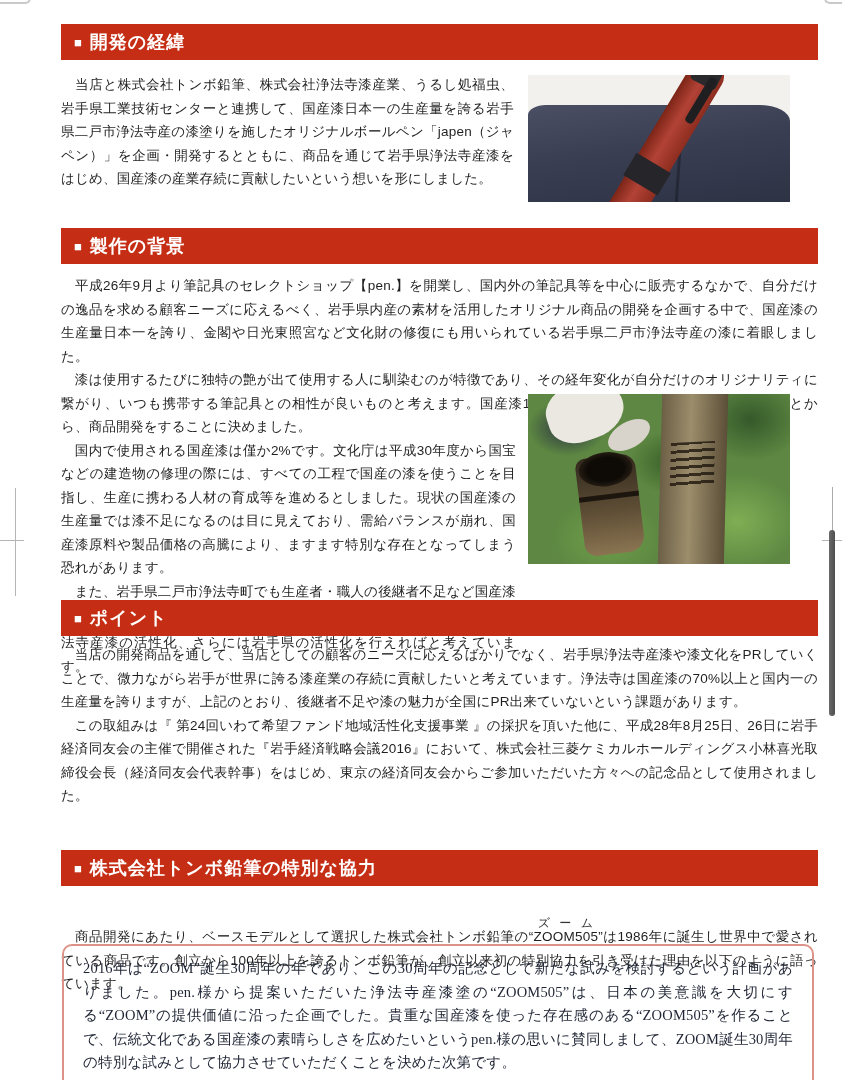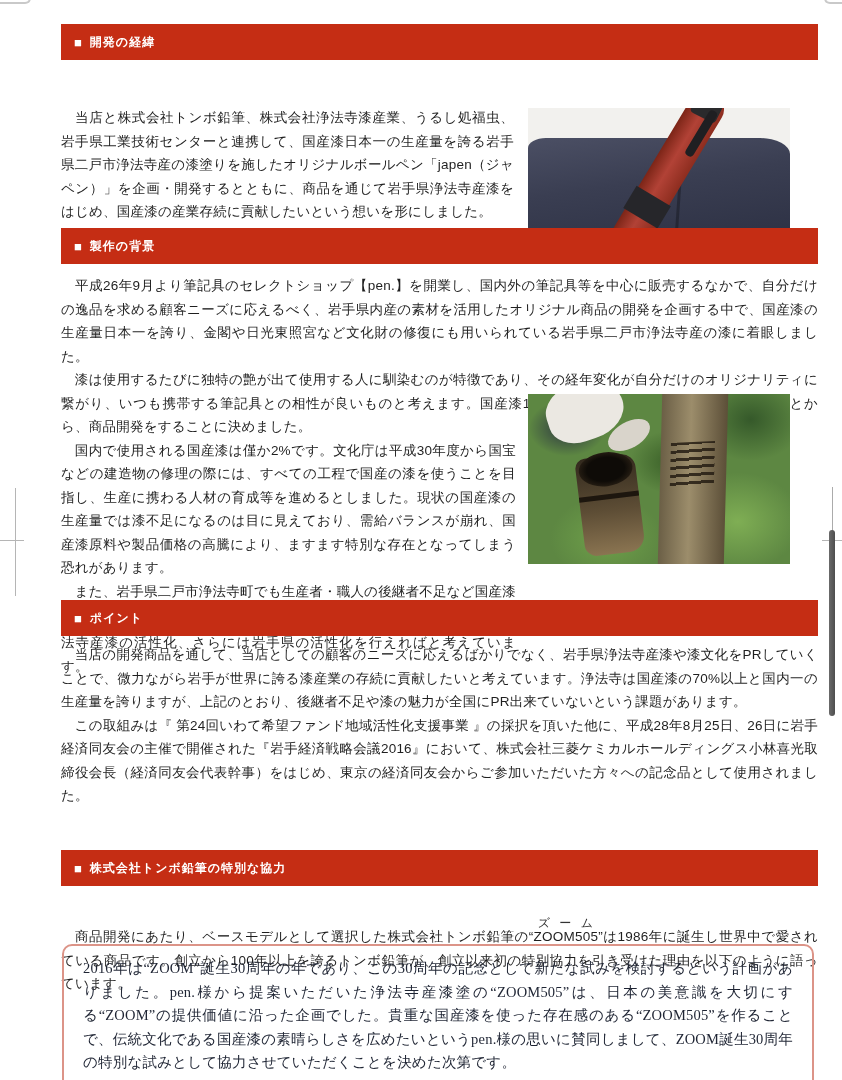--- a/index.html
+++ b/index.html
@@ -10,27 +10,27 @@
     color:#1f1f1f; overflow:hidden;
   }
   .content-col { position:absolute; left:61px; width:757px; }
 
   
   .sec-bar {
     position:absolute; left:61px; width:757px; height:36px;
     background:#c52d14; display:flex; align-items:center; padding-left:13px;
   }
   .sec-bar .bullet { color:#ffffff; font-size:13px; margin-right:8px; line-height:1; }
-  .sec-bar .sec-title { color:#ffffff; font-size:12px; font-weight:bold; letter-spacing:1px; }
+  .sec-bar .sec-title { color:#ffffff; font-size:18px; font-weight:bold; letter-spacing:1px; }
 
   .body-text { font-size:13.5px; line-height:23.5px; letter-spacing:0.22px; text-align:justify; }
   .body-text p { margin:0; }
 
   
-  .sec1-body { top:73px;margin-top:33px; }
+  .sec1-body { top:73px; }
   .photo-pen {
     float:right; width:262px; height:127px; margin:2px 28px 8px 14px;
     position:relative; overflow:hidden; background:#f2f1ee;
   }
   .pen-fabric {
     position:absolute; left:0; top:30px; width:262px; height:97px;
     background:linear-gradient(172deg,#4b4f64 0%,#3a3e52 45%,#2e3245 100%);
     border-radius:18px 30px 0 0 / 10px 16px 0 0;
   }
   .pen-fabric-fold {

